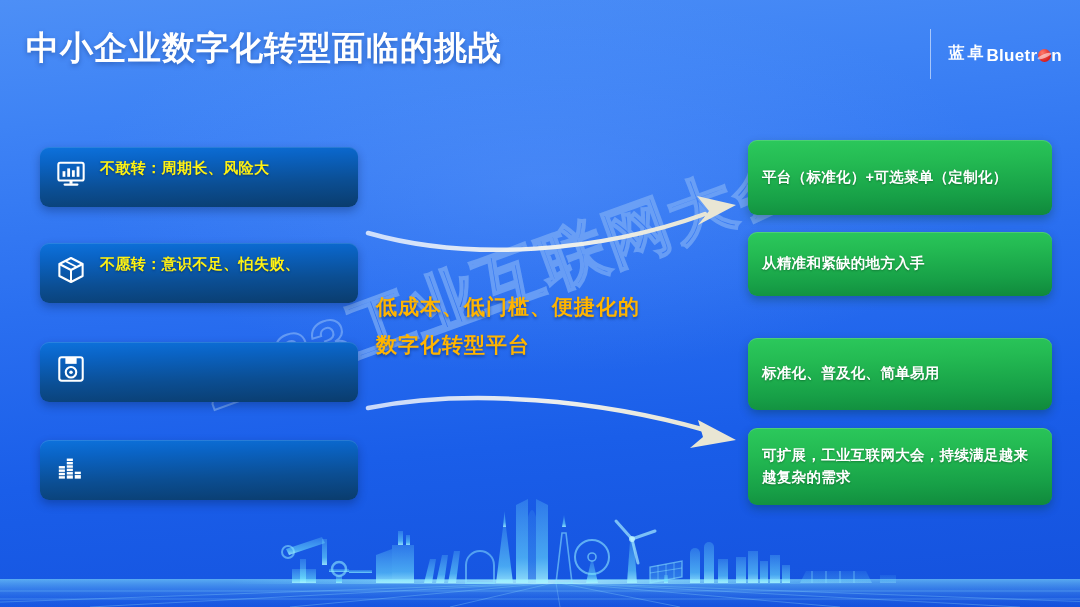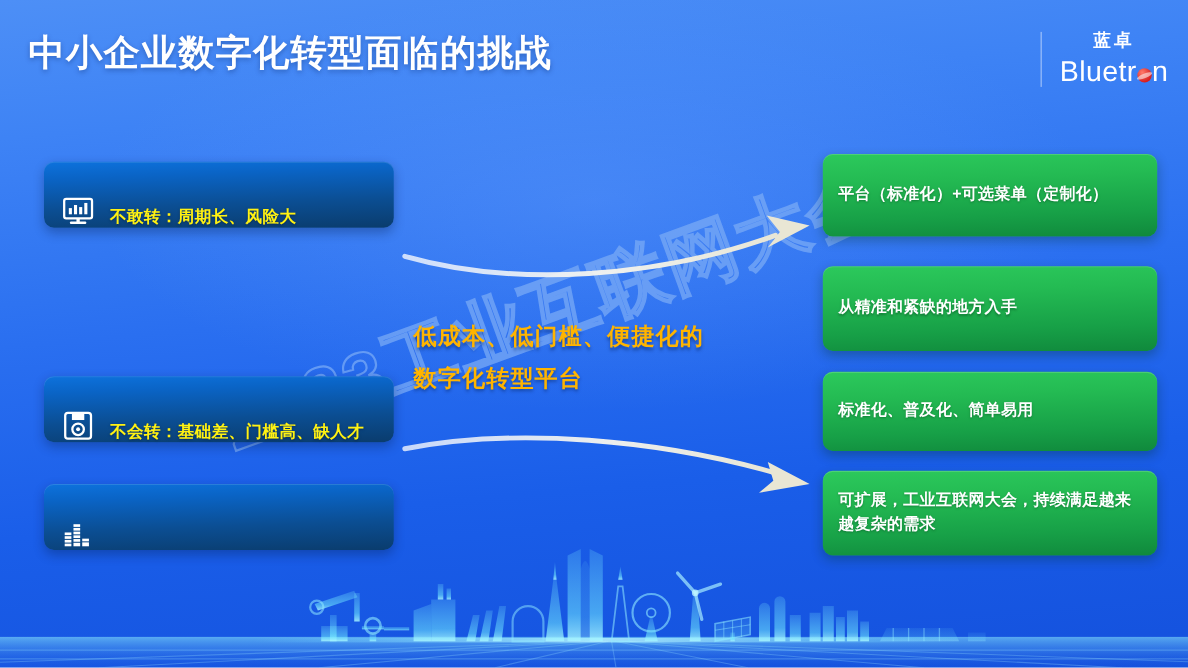--- a/index.html
+++ b/index.html
@@ -38,23 +38,23 @@
     background:linear-gradient(180deg,#5ed94b 0%,#9fd9c4 45%,#cfe4ef 100%);
   }
   .iic-mark .bar-b{
     position:absolute;left:16px;top:33px;width:34px;height:17px;
     background:linear-gradient(90deg,#2b7fd6 0%,#1f6fd0 100%);
   }
   .iic-text{display:flex;flex-direction:column;justify-content:center;color:#fff;line-height:1.12;}
   .iic-cn{font-size:11.5px;font-weight:bold;letter-spacing:1.2px;}
   .iic-en{font-size:11px;font-weight:bold;letter-spacing:1.6px;}
   .logo-div{width:1px;height:50px;background:rgba(255,255,255,.55);margin:0 17px;}
-  .bt-logo{display:flex;flex-direction:column;align-items:center;justify-content:center;color:#fff;}
+  .bt-logo{display:flex;flex-direction:row;align-items:flex-end;justify-content:center;color:#fff;}
   .bt-cn{font-size:16px;font-weight:bold;letter-spacing:3px;margin-bottom:2px;}
-  .bt-en{font-size:26px;font-weight:normal;letter-spacing:.3px;position:relative;}
+  .bt-en{font-size:17px;font-weight:bold;letter-spacing:.3px;position:relative;}
   .bt-dot{
     display:inline-block;width:13px;height:13px;border-radius:50%;
     background:radial-gradient(circle at 34% 30%,#ff7a6a,#d81f20 70%);
     vertical-align:-1px;margin:0 .5px;position:relative;
   }
   .bt-dot::after{
     content:"";position:absolute;left:-1px;top:5px;width:15px;height:4px;
     border-radius:50%;background:rgba(255,255,255,.55);transform:rotate(-22deg);
   }
   
@@ -64,21 +64,21 @@
     font-size:66px;font-weight:bold;letter-spacing:2px;
     color:rgba(255,255,255,.01);
     -webkit-text-stroke:2px rgba(120,170,245,.75);
     white-space:nowrap;pointer-events:none;
   }
   
   .blue-card{
     position:absolute;left:40px;width:318px;height:60px;border-radius:9px;
     background:linear-gradient(178deg,#0d72dd 0%,#0a64c6 22%,#0b4e93 62%,#0a3c6d 100%);
     box-shadow:0 4px 10px rgba(3,25,65,.32),inset 0 1px 0 rgba(255,255,255,.12);
-    display:flex;align-items:flex-end;padding:0 12px 0 16px;box-sizing:border-box;
+    display:flex;align-items:flex-start;padding:12px 12px 0 16px;box-sizing:border-box;
   }
   .blue-card .c-icon{width:30px;height:30px;flex:0 0 30px;margin-right:14px;display:block;}
   .blue-card .c-text{
     font-size:15px;font-weight:bold;color:#fff212;letter-spacing:.4px;white-space:nowrap;
     text-shadow:0 1px 2px rgba(0,20,60,.5);
   }
   
   .green-card{
     position:absolute;left:748px;width:304px;border-radius:9px;
     background:linear-gradient(178deg,#2cc95c 0%,#24bb53 30%,#17a047 72%,#10893c 100%);
@@ -150,29 +150,37 @@
       <rect x="7" y="13" width="3" height="6" fill="#fff"></rect>
       <rect x="12" y="10" width="3" height="9" fill="#fff"></rect>
       <rect x="17" y="12" width="3" height="7" fill="#fff"></rect>
       <rect x="22" y="8" width="3" height="11" fill="#fff"></rect>
       <rect x="8" y="26" width="16" height="2.4" rx="1.2" fill="#fff"></rect>
       <rect x="14.4" y="23" width="3.2" height="3.5" fill="#fff"></rect>
     </svg>
     <span class="c-text">不敢转：周期长、风险大</span>
   </div>
 
+  <div class="blue-card" style="top:243px">
+    <svg class="c-icon" viewBox="0 0 32 32">
+      <path d="M16 3.2 L28.4 9.6 L28.4 22.4 L16 28.8 L3.6 22.4 L3.6 9.6 Z" fill="none" stroke="#fff" stroke-width="2.2" stroke-linejoin="round"></path>
+      <path d="M3.6 9.6 L16 16 L28.4 9.6" fill="none" stroke="#fff" stroke-width="2.2" stroke-linejoin="round"></path>
+      <path d="M16 16 L16 28.8" fill="none" stroke="#fff" stroke-width="2.2"></path>
+      <path d="M9.8 6.4 L22.2 12.8" fill="none" stroke="#fff" stroke-width="2"></path>
+    </svg>
+    <span class="c-text">不愿转：意识不足、怕失败、</span>
+  </div>
 
   <div class="blue-card" style="top:342px">
     <svg class="c-icon" viewBox="0 0 32 32">
       <rect x="3.5" y="3.5" width="25" height="25" rx="2.6" fill="none" stroke="#fff" stroke-width="2.2"></rect>
       <rect x="10" y="3.5" width="12" height="7" fill="#fff"></rect>
       <circle cx="16" cy="19.5" r="5.6" fill="none" stroke="#fff" stroke-width="2.2"></circle>
       <circle cx="16" cy="19.5" r="1.9" fill="#fff"></circle>
     </svg>
-    <span class="c-text">不会转：基础差、门槛高、缺人才</span>
   </div>
 
   <div class="blue-card" style="top:440px">
     <svg class="c-icon" viewBox="0 0 32 32">
       <g fill="#fff">
         <rect x="3" y="15" width="6.5" height="2.6"></rect>
           <rect x="3" y="18.6" width="6.5" height="2.6"></rect>
         <rect x="3" y="22.2" width="6.5" height="2.6"></rect>
           <rect x="3" y="25.8" width="6.5" height="2.6"></rect>
         <rect x="11.5" y="7" width="6.5" height="2.6"></rect>
@@ -188,21 +196,21 @@
   </div>
 
   <div class="center-text">
     <span>低成本、低门槛、便捷化的</span>
     <span class="l2">数字化转型平台</span>
   </div>
 
   <div class="green-card" style="top:140px;height:75px">
     <span class="g-text">平台（标准化）+可选菜单（定制化）</span>
   </div>
-  <div class="green-card" style="top:242px;height:77px">
+  <div class="green-card" style="top:232px;height:64px">
     <span class="g-text">从精准和紧缺的地方入手</span>
   </div>
   <div class="green-card" style="top:338px;height:72px">
     <span class="g-text">标准化、普及化、简单易用</span>
   </div>
   <div class="green-card" style="top:428px;height:77px">
     <span class="g-text">可扩展，工业互联网大会，持续满足越来越复杂的需求</span>
   </div>
 
   <svg class="cityband" viewBox="0 0 1080 120" preserveAspectRatio="none">

